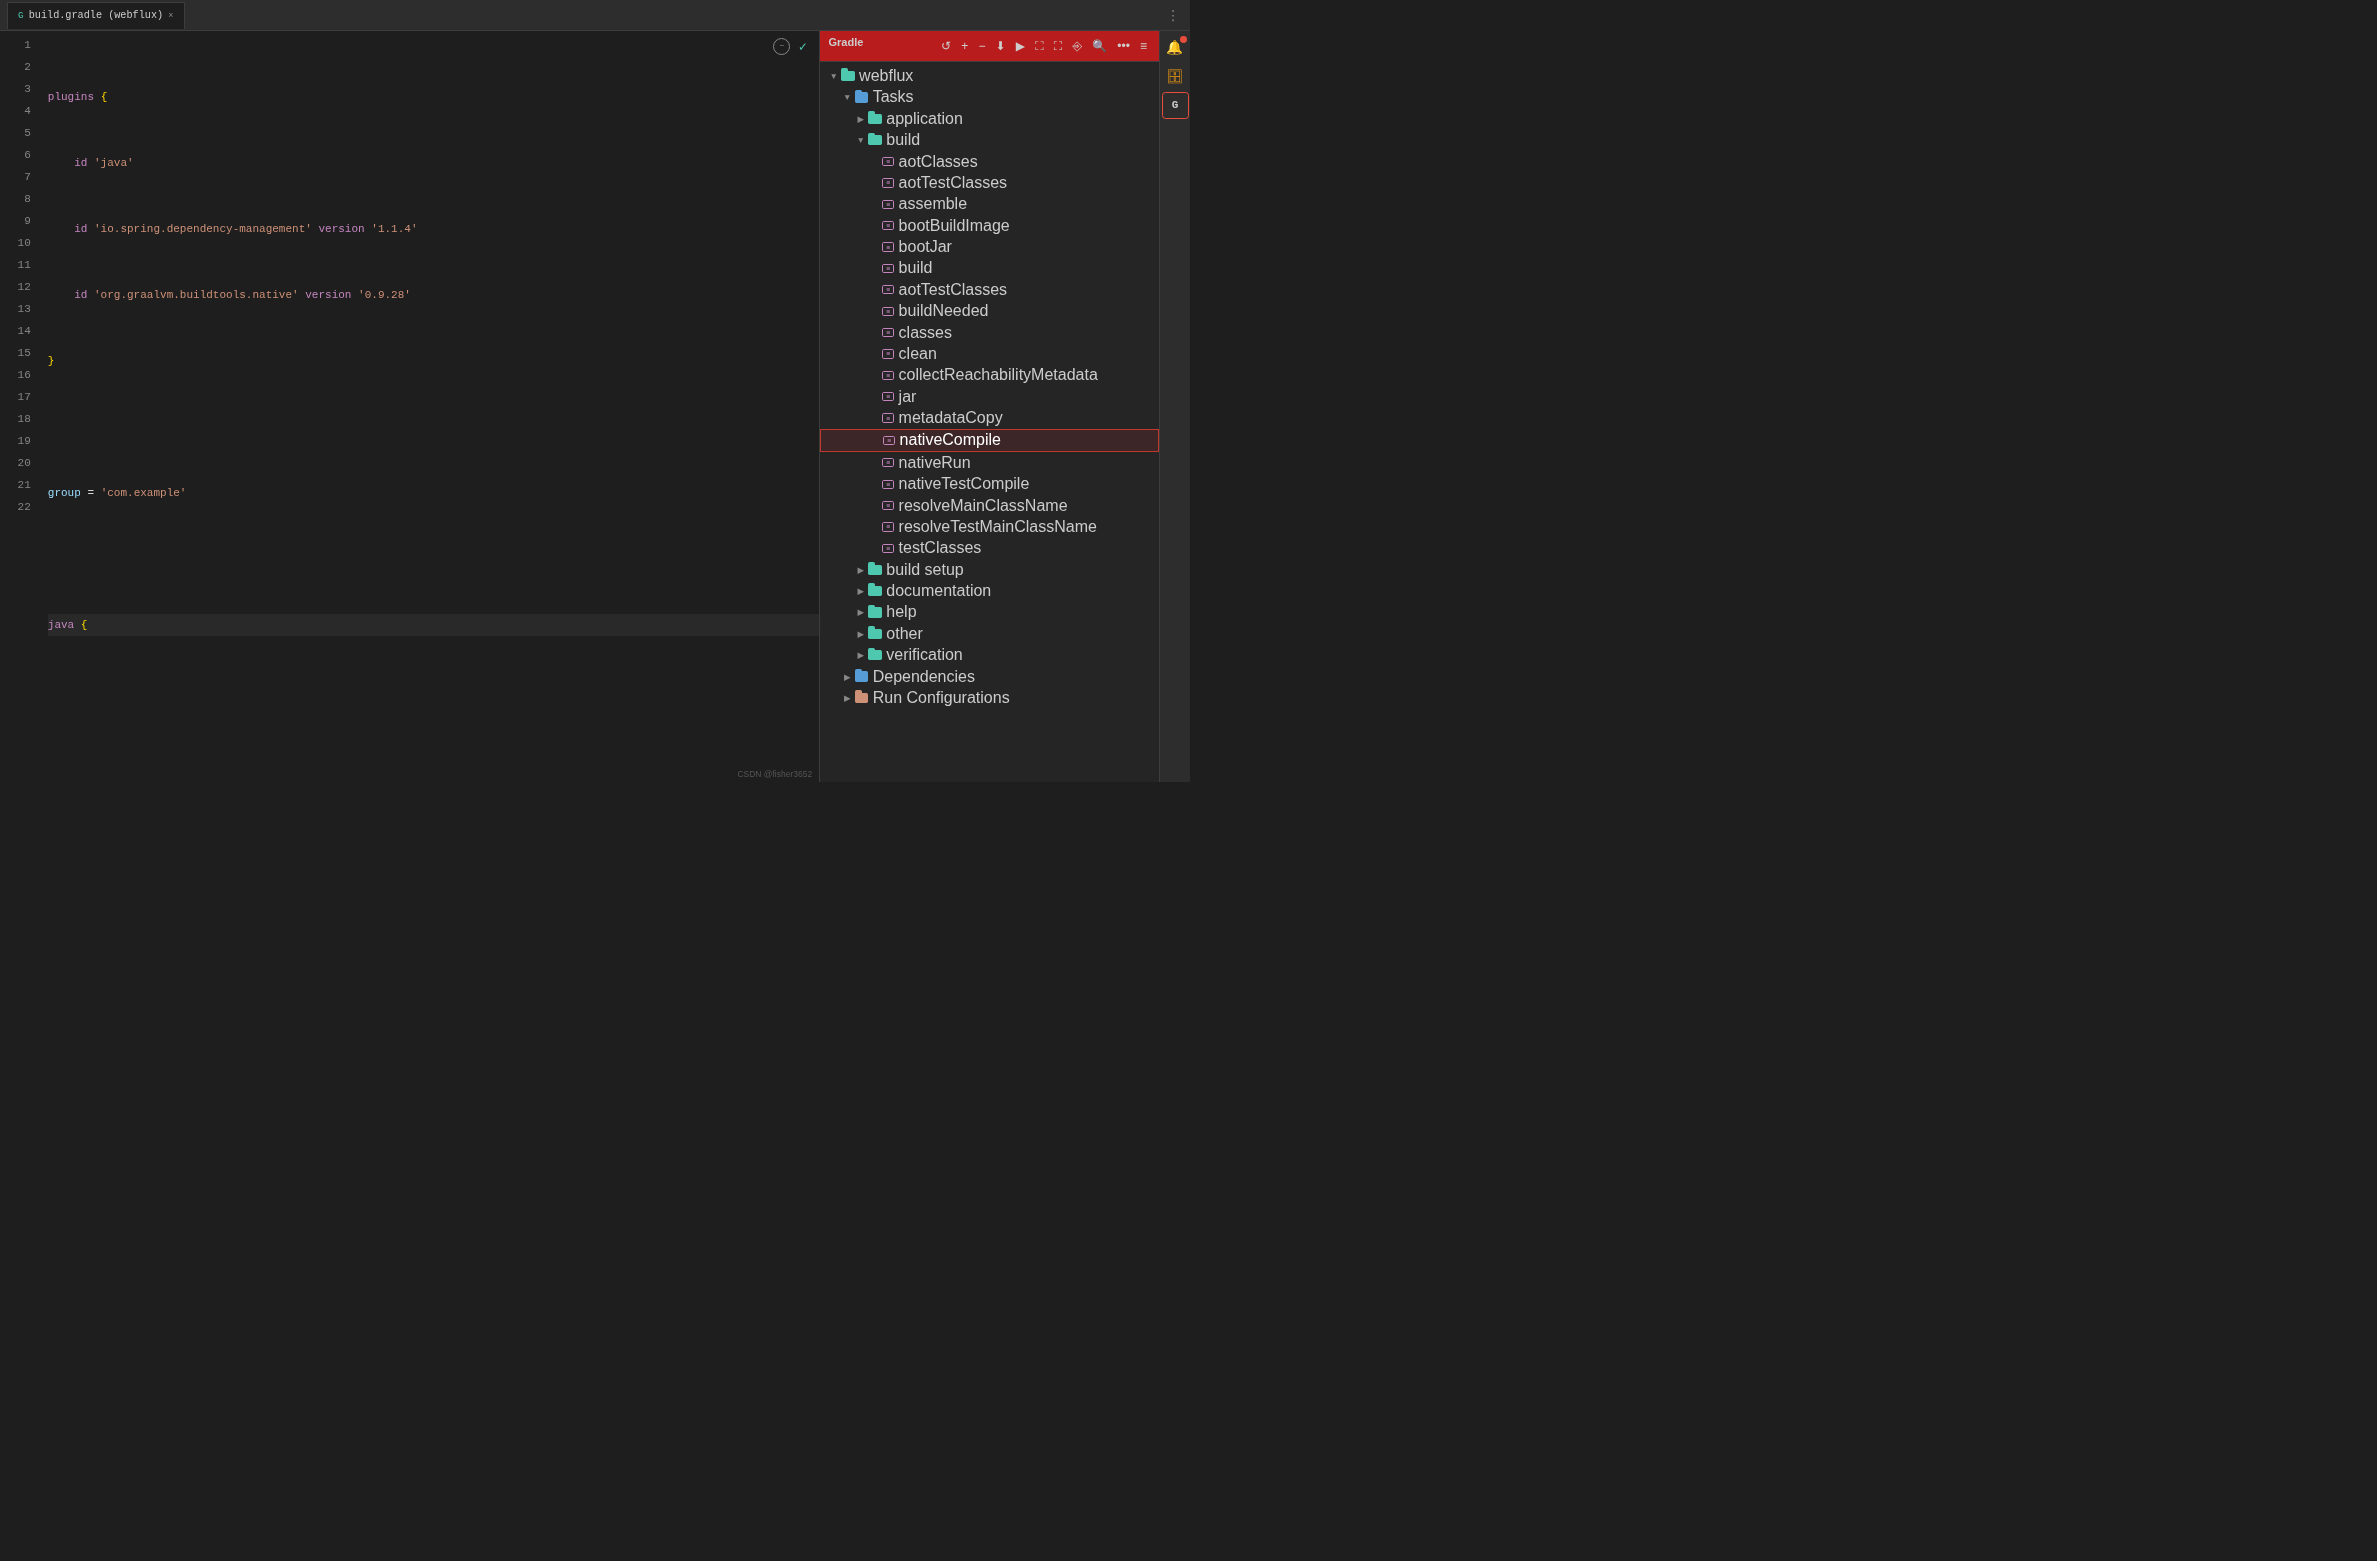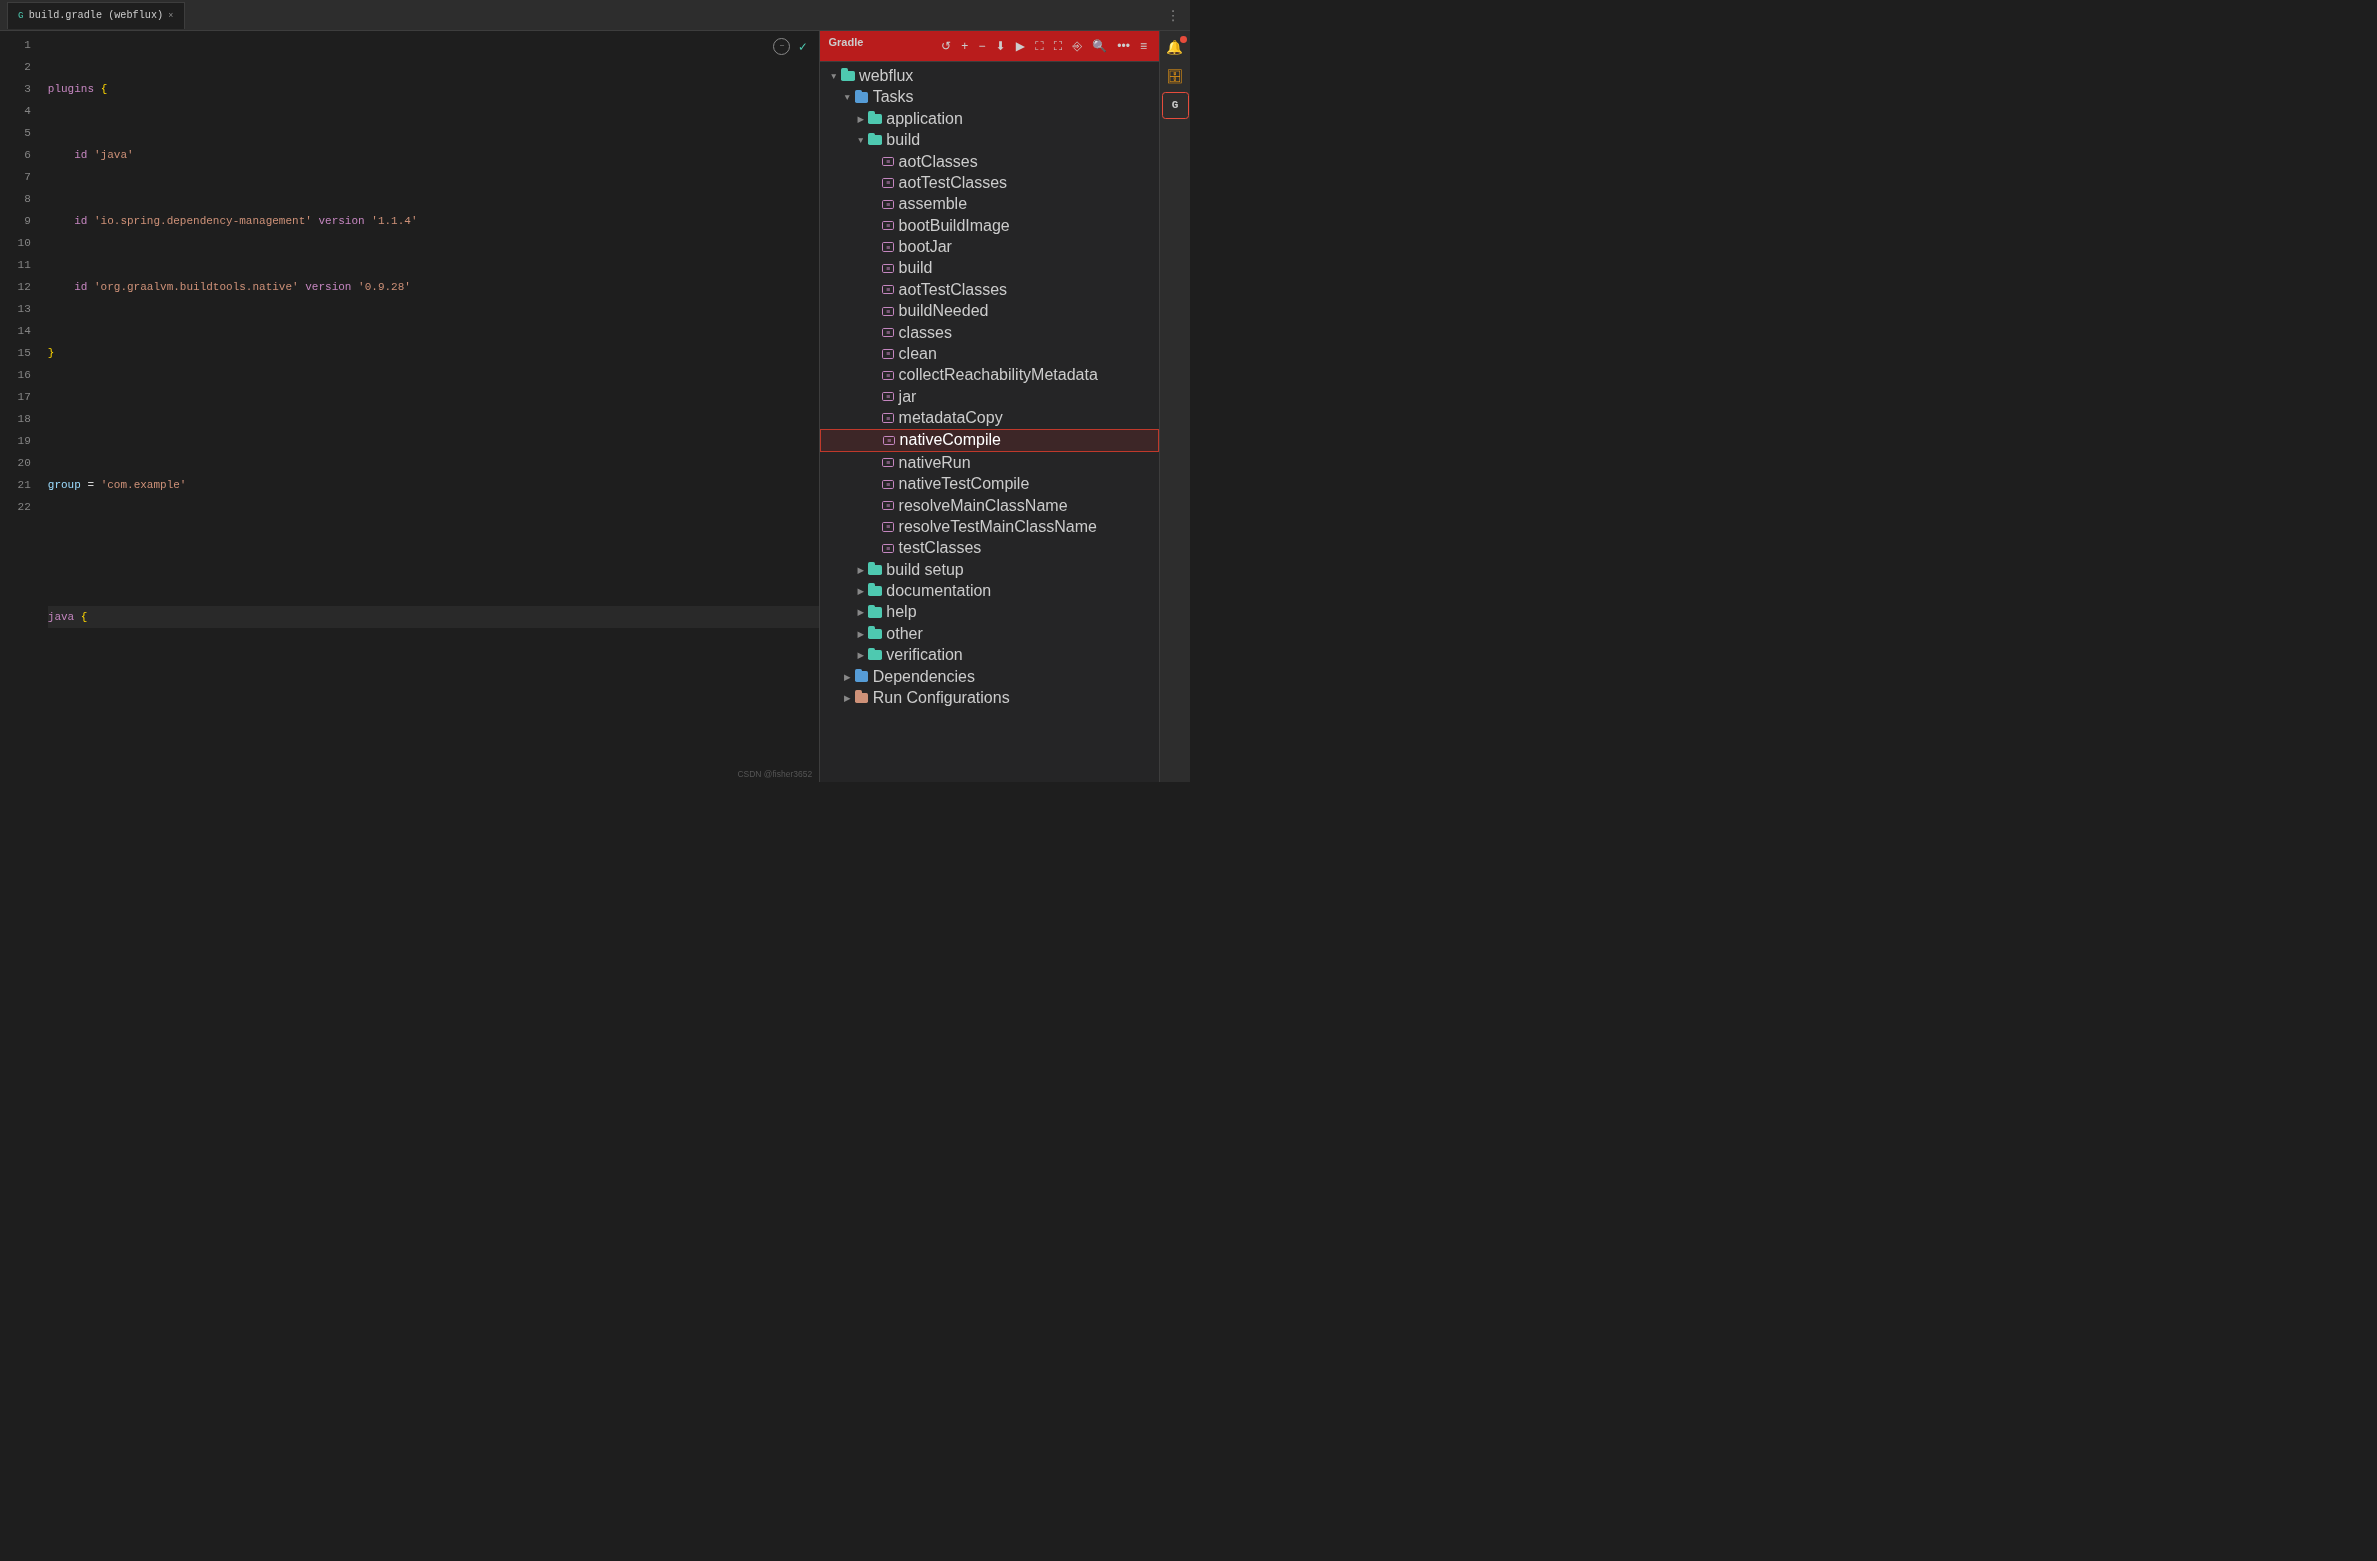--- a/index.html
+++ b/index.html
@@ -97,20 +97,21 @@
       display: block;
     }
 
     .code-content {
       flex: 1;
       padding-top: 3.4px;
       padding-left: 6.8px;
       font-size: 11px;
       line-height: 22px;
       white-space: pre;
+      margin-top: 8px;
     }
 
     .code-line {
       display: block;
       white-space: pre;
     }
 
     .code-line.active {
       background: rgba(255,255,255,0.05);
     }

